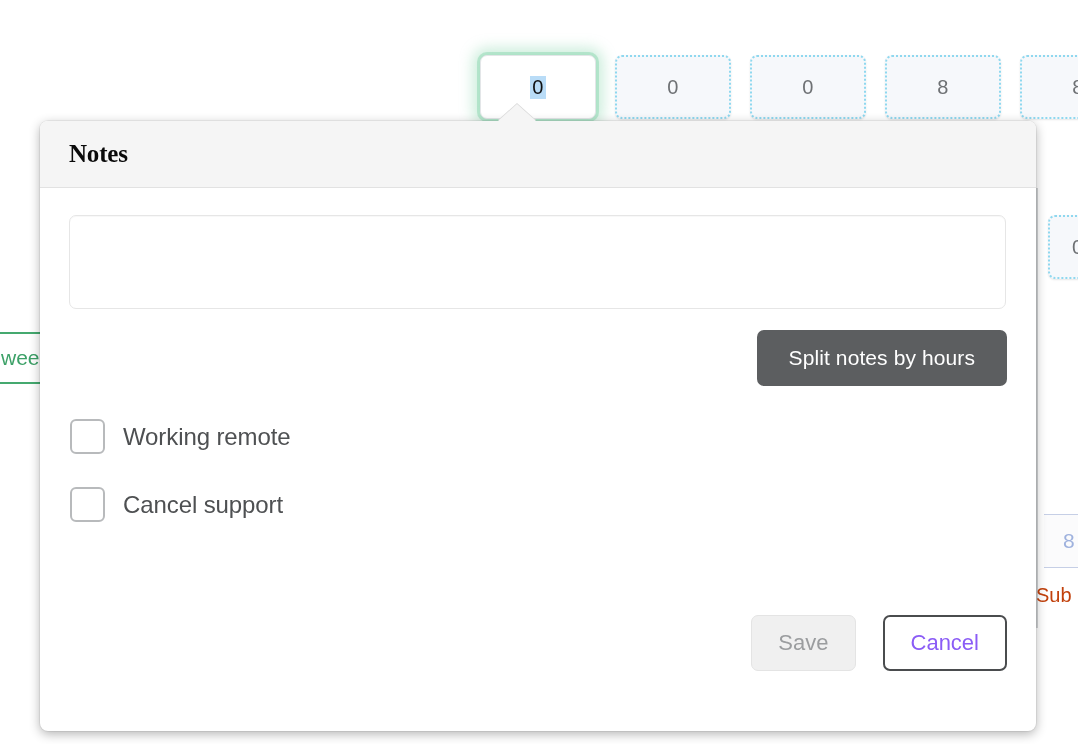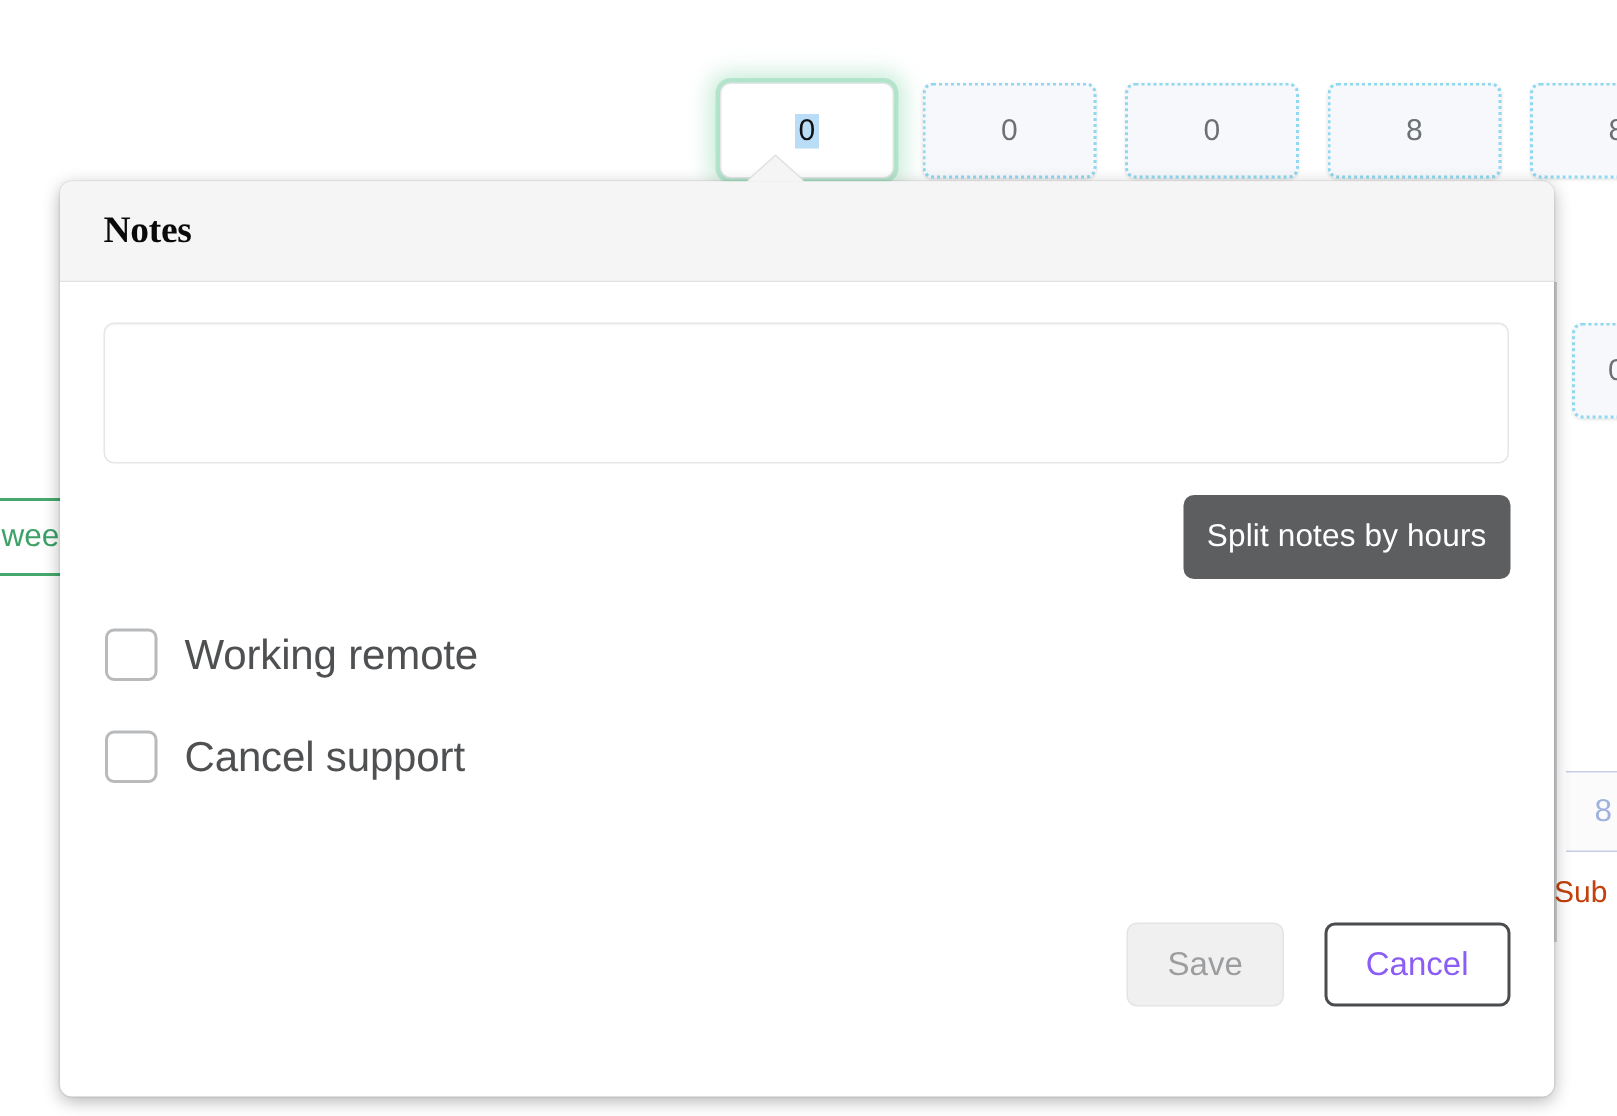--- a/index.html
+++ b/index.html
@@ -208,21 +208,21 @@
     margin-top: 21px;
     padding-right: 0px;
   }
   #split-notes-button {
     background: #5c5e60;
     color: #ffffff;
     border: none;
     border-radius: 7px;
     font-family: "Liberation Sans", sans-serif;
     font-size: 21px;
-    padding: 0 16px;
+    padding: 0 32px;
     height: 56px;
     cursor: pointer;
     letter-spacing: 0.1px;
   }
   .check-row {
     display: flex;
     align-items: center;
     margin-top: 33px;
     padding-left: 1px;
   }
@@ -232,21 +232,21 @@
     height: 35px;
     box-sizing: border-box;
     border: 2px solid #b8babc;
     border-radius: 6px;
     background: #fff;
     flex: 0 0 auto;
     cursor: pointer;
   }
   .check-label {
     margin-left: 18px;
-    font-size: 28px;
+    font-size: 24px;
     color: #4e5052;
     letter-spacing: -0.1px;
   }
   #modal-footer {
     position: absolute;
     right: 29px;
     bottom: 60px;
     display: flex;
     align-items: center;
     gap: 27px;

